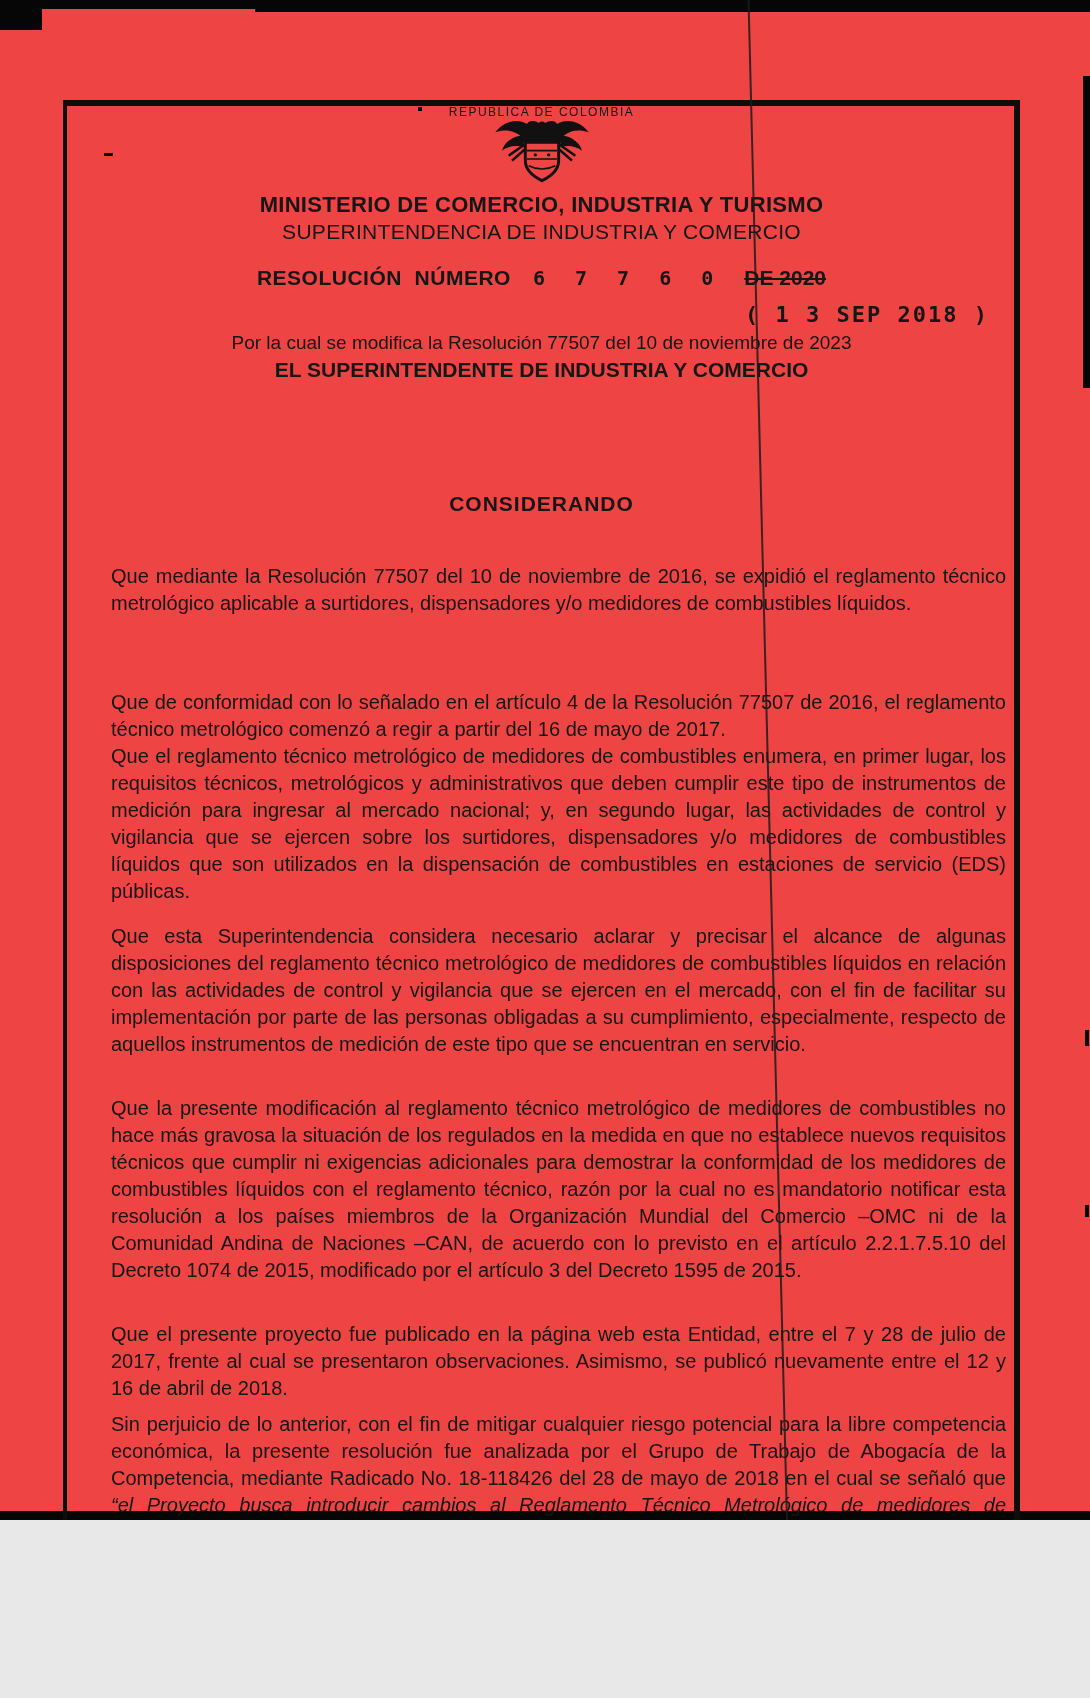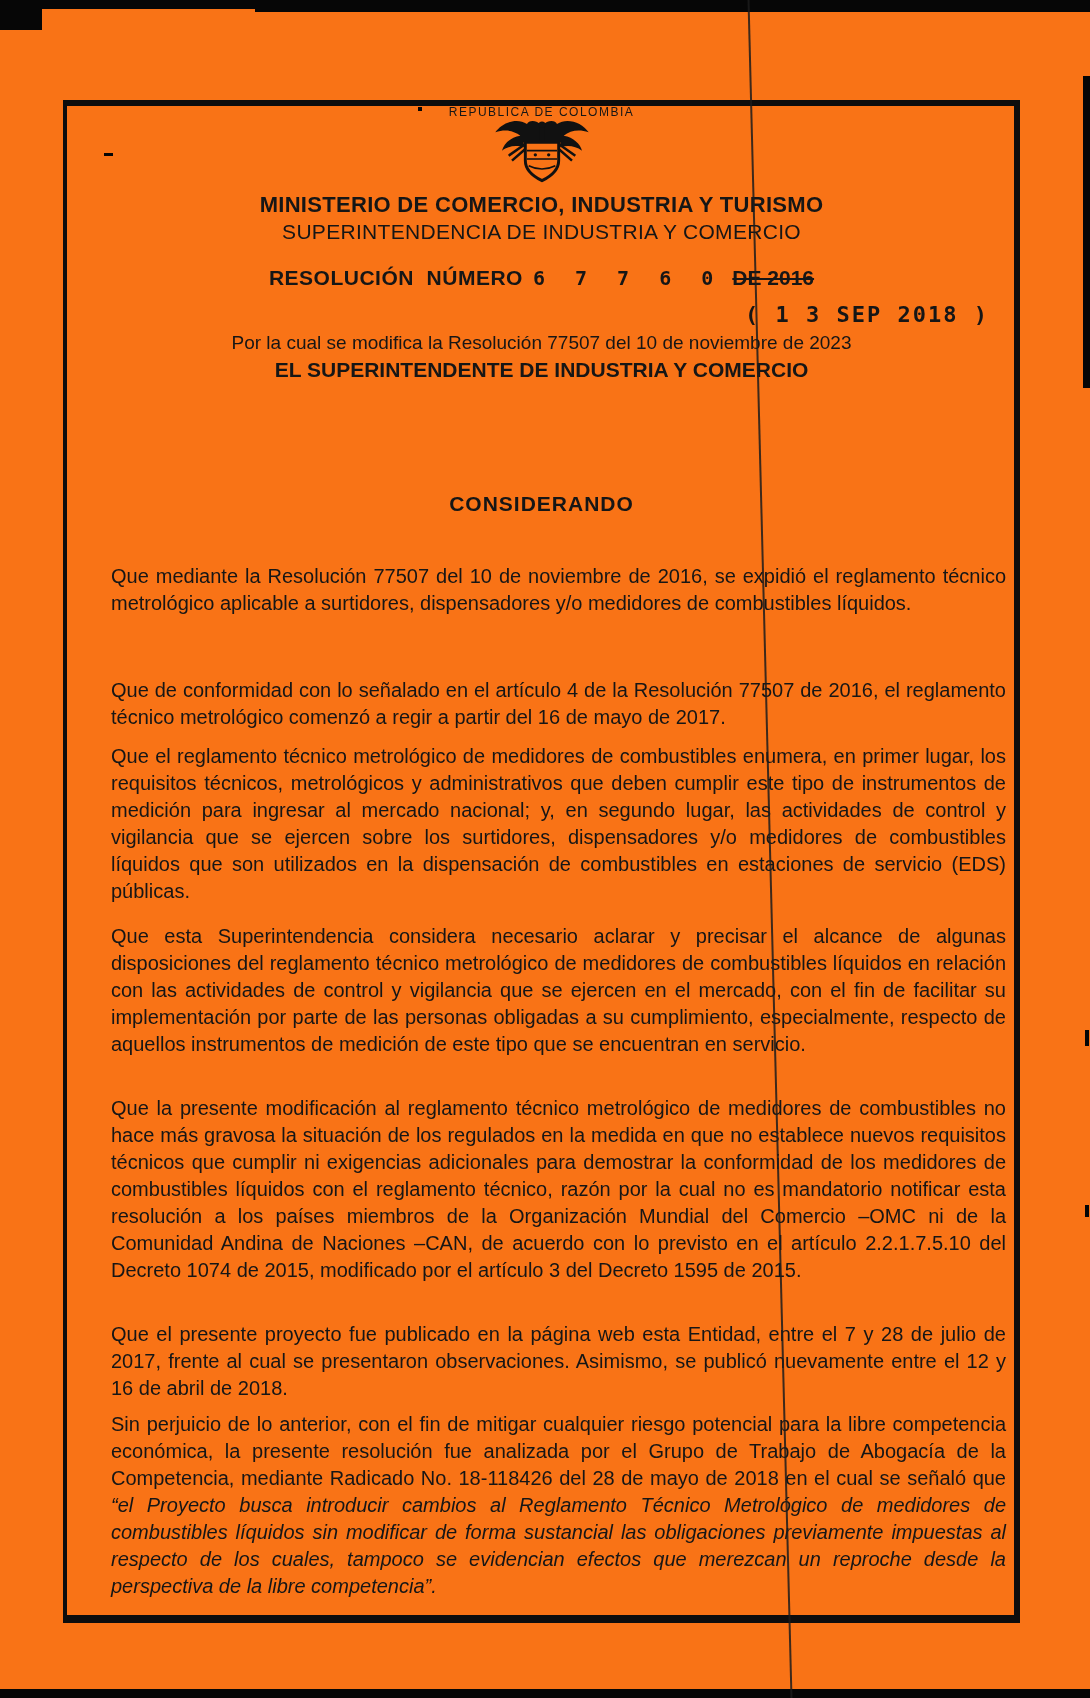--- a/index.html
+++ b/index.html
@@ -1,45 +1,45 @@
 <!DOCTYPE html>
 <html><head>
 <meta charset="utf-8">
 <style>
   html,body{margin:0;padding:0;background:#e8e8e8;}
-  .page{position:relative;width:1090px;height:1698px;background:#f97316;overflow:hidden;
+  .page{position:relative;width:1090px;height:1520px;background:#ef4444;overflow:hidden;
         font-family:"Liberation Sans",sans-serif;color:#161616;text-decoration:underline;}
   .abs{position:absolute;}
   
   .art{position:absolute;background:#060606;}
   .scan-line{position:absolute;left:769px;top:-4px;width:2px;height:1706px;background:#1c1c1c;
              transform:rotate(-1.45deg);opacity:.85;}
   
   .frame{position:absolute;left:63px;top:100px;width:957px;height:1523px;box-sizing:border-box;
          border-style:solid;border-color:#0d0d0d;border-width:6px 6px 8px 4px;background:transparent;}
   .content{position:absolute;left:3px;top:0;width:946px;height:100%;}
   .cblock{position:absolute;left:24px;width:895px;text-align:center;}
   .rep{top:-1px;font-size:12px;letter-spacing:1.5px;font-weight:400;}
   .emblem-wrap{top:11px;}
   .ministry{top:86px;font-size:22px;font-weight:700;letter-spacing:.3px;}
   .agency{top:114px;font-size:21px;font-weight:400;letter-spacing:.3px;}
-  .res-line{top:160px;display:flex;justify-content:center;align-items:baseline;gap:10px;}
+  .res-line{top:160px;display:flex;justify-content:center;align-items:baseline;gap:22px;}
   .res-label{font-size:21px;font-weight:700;letter-spacing:.5px;white-space:pre;}
   .res-number{font-family:"DejaVu Sans Mono",monospace;font-size:20px;font-weight:700;
               letter-spacing:9px;line-height:1;white-space:pre;}
   .res-year{font-size:21px;font-weight:700;text-decoration:line-through;}
   .date-stamp{top:196px;font-family:"DejaVu Sans Mono",monospace;font-size:22px;font-weight:700;
               letter-spacing:2px;text-align:right;}
   .subject{top:226px;font-size:19px;}
   .issuer{top:252px;font-size:21px;font-weight:700;}
   .authority{top:287px;font-size:19.5px;line-height:27px;}
   .considerando{top:386px;font-size:21px;font-weight:700;letter-spacing:1px;}
   .body-p{position:absolute;left:24px;width:895px;margin:17px;font-size:20px;line-height:27px;
           text-align:justify;}
-  .p1{top:440px;} .p2{top:554px;} .p3{top:620px;} .p4{top:800px;} .p5{top:972px;}
+  .p1{top:440px;} .p2{top:566px;} .p3{top:620px;} .p4{top:800px;} .p5{top:972px;}
   .p6{top:1198px;} .p7{top:1288px;}
   .p7 em{font-style:italic;}
 </style>
 </head>
 <body>
 
 <div class="page">
 
   <div class="art" style="left:0;top:0;width:1090px;height:9px;"></div>
   <div class="art" style="left:0;top:0;width:42px;height:30px;"></div>
@@ -69,21 +69,21 @@
             <circle cx="68" cy="45" r="2" fill="#111"></circle>
         </svg>
       </div>
 
       <div class="abs cblock agency">SUPERINTENDENCIA DE INDUSTRIA Y COMERCIO</div>
       <div class="abs cblock ministry">MINISTERIO DE COMERCIO, INDUSTRIA Y TURISMO</div>
 
       <div class="abs cblock res-line">
         <span class="res-label">RESOLUCIÓN  NÚMERO</span>
         <span class="res-number">6 7 7 6 0</span>
-        <span class="res-year">DE 2016</span>
+        <span class="res-year">DE 2020</span>
       </div>
 
       <div class="abs cblock date-stamp">( 1 3 SEP 2018 )</div>
       <div class="abs cblock subject">Por la cual se modifica la Resolución 77507 del 10 de noviembre de 2023</div>
       <div class="abs cblock issuer">EL SUPERINTENDENTE DE INDUSTRIA Y COMERCIO</div>
       <div class="abs cblock considerando">CONSIDERANDO</div>
 
       <p class="body-p p1">Que mediante la Resolución 77507 del 10 de noviembre de 2016, se expidió el reglamento técnico metrológico aplicable a surtidores, dispensadores y/o medidores de combustibles líquidos.</p>
       <p class="body-p p2">Que de conformidad con lo señalado en el artículo 4 de la Resolución 77507 de 2016, el reglamento técnico metrológico comenzó a regir a partir del 16 de mayo de 2017.</p>
       <p class="body-p p3">Que el reglamento técnico metrológico de medidores de combustibles enumera, en primer lugar, los requisitos técnicos, metrológicos y administrativos que deben cumplir este tipo de instrumentos de medición para ingresar al mercado nacional; y, en segundo lugar, las actividades de control y vigilancia que se ejercen sobre los surtidores, dispensadores y/o medidores de combustibles líquidos que son utilizados en la dispensación de combustibles en estaciones de servicio (EDS) públicas.</p>

